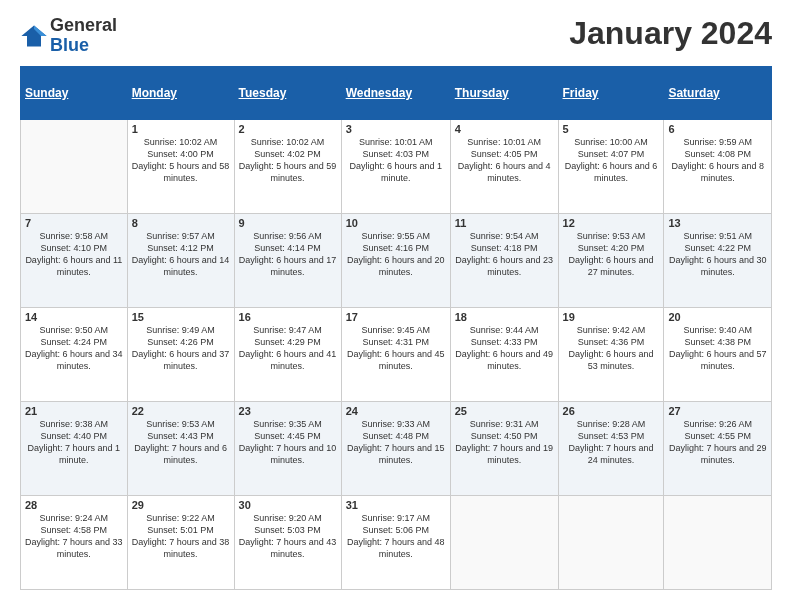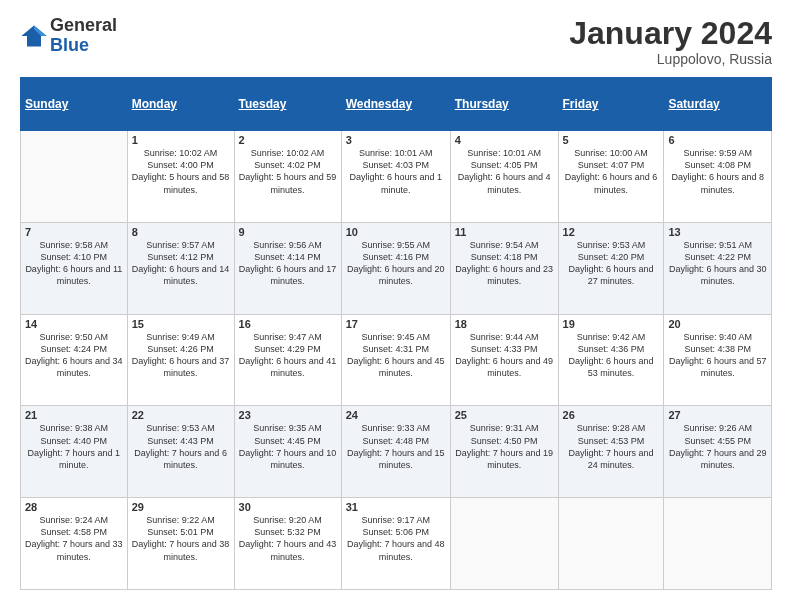--- a/index.html
+++ b/index.html
@@ -114,21 +114,20 @@
         <polygon points="20,5 38,20 30,20 30,35 10,35 10,20 2,20" fill="#1a5fa8"></polygon>
         <polygon points="20,5 38,20 30,20 20,10" fill="#3a8fd8"></polygon>
       </svg>
       <div class="logo-text">
         <span class="logo-general">General</span>
         <span class="logo-blue">Blue</span>
       </div>
     </div>
     <div class="title-block">
       <div class="month-title">January 2024</div>
-      <div class="location">Luppolovo, Russia</div>
     </div>
   </div>
 
   <table class="calendar-table">
     <thead>
       <tr>
         <th>Sunday</th>
         <th>Monday</th>
         <th>Tuesday</th>
         <th>Wednesday</th>
@@ -377,21 +376,21 @@
         <div class="day-info">
           <span>Sunrise: 9:22 AM</span><br>
           <span>Sunset: 5:01 PM</span><br>
           <span>Daylight: 7 hours and 38 minutes.</span>
         </div>
       </td>
           <td>
         <span class="day-num">30</span>
         <div class="day-info">
           <span>Sunrise: 9:20 AM</span><br>
-          <span>Sunset: 5:32 PM</span><br>
+          <span>Sunset: 5:03 PM</span><br>
           <span>Daylight: 7 hours and 43 minutes.</span>
         </div>
       </td>
           <td>
         <span class="day-num">31</span>
         <div class="day-info">
           <span>Sunrise: 9:17 AM</span><br>
           <span>Sunset: 5:06 PM</span><br>
           <span>Daylight: 7 hours and 48 minutes.</span>
         </div>

